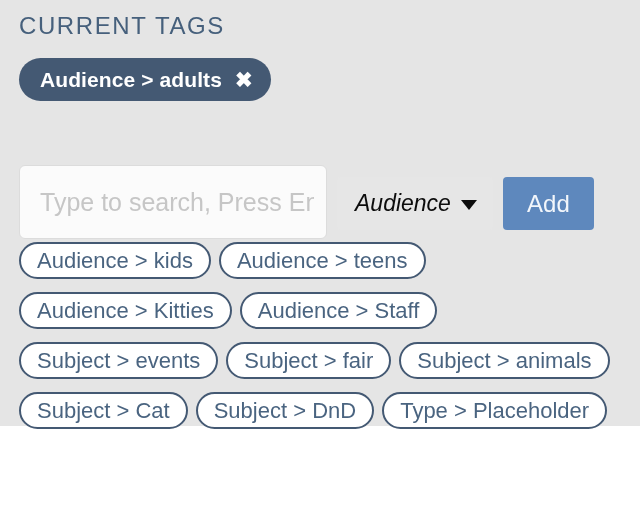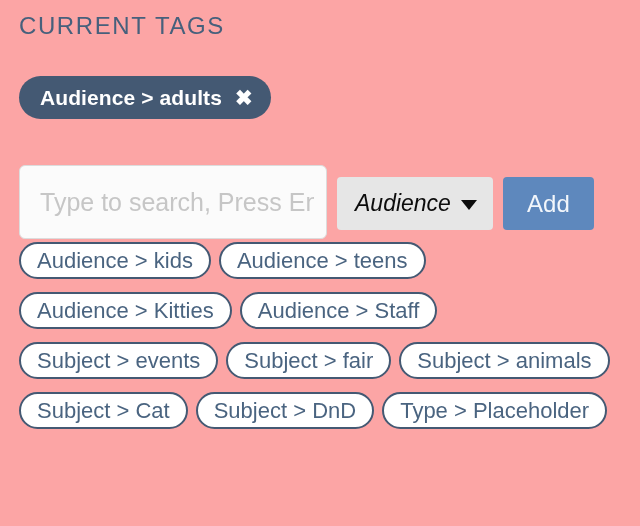--- a/index.html
+++ b/index.html
@@ -9,22 +9,22 @@
     width: 640px;
     height: 526px;
     background: #ffffff;
     font-family: "Liberation Sans", sans-serif;
     overflow: hidden;
   }
 
   .page {
     position: relative;
     width: 640px;
-    height: 526px;
-    background: #fca5a5;
+    height: 426px;
+    background: #e5e5e5;
   }
 
   
   .section-heading {
     position: absolute;
     left: 19px;
     color: #46607c;
     font-size: 24px;
     font-weight: 300;
     letter-spacing: 1.6px;
@@ -32,21 +32,21 @@
     white-space: nowrap;
     line-height: 1;
   }
   #heading-current { top: 14px; }
   #heading-add { top: 124px; }
 
   
   .current-tags {
     position: absolute;
     left: 19px;
-    top: 76px;
+    top: 58px;
     display: flex;
     flex-wrap: wrap;
     gap: 8px;
   }
   .tag-chip-filled {
     display: inline-flex;
     align-items: center;
     height: 43px;
     padding: 0 18px 0 21px;
     border-radius: 22px;

